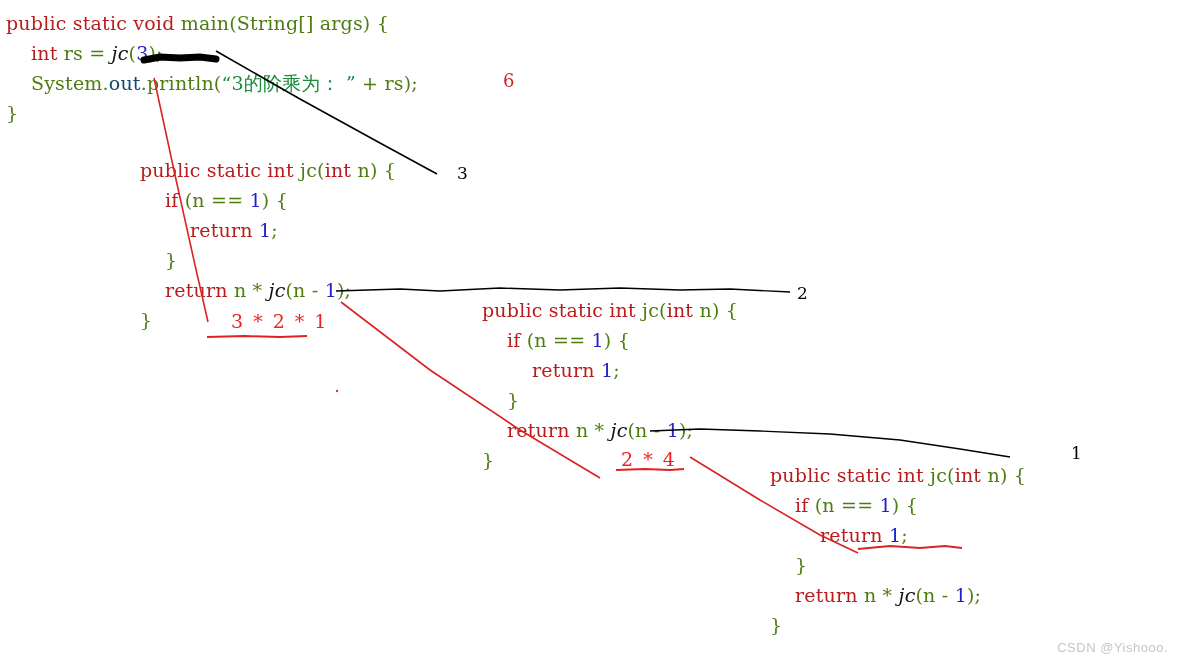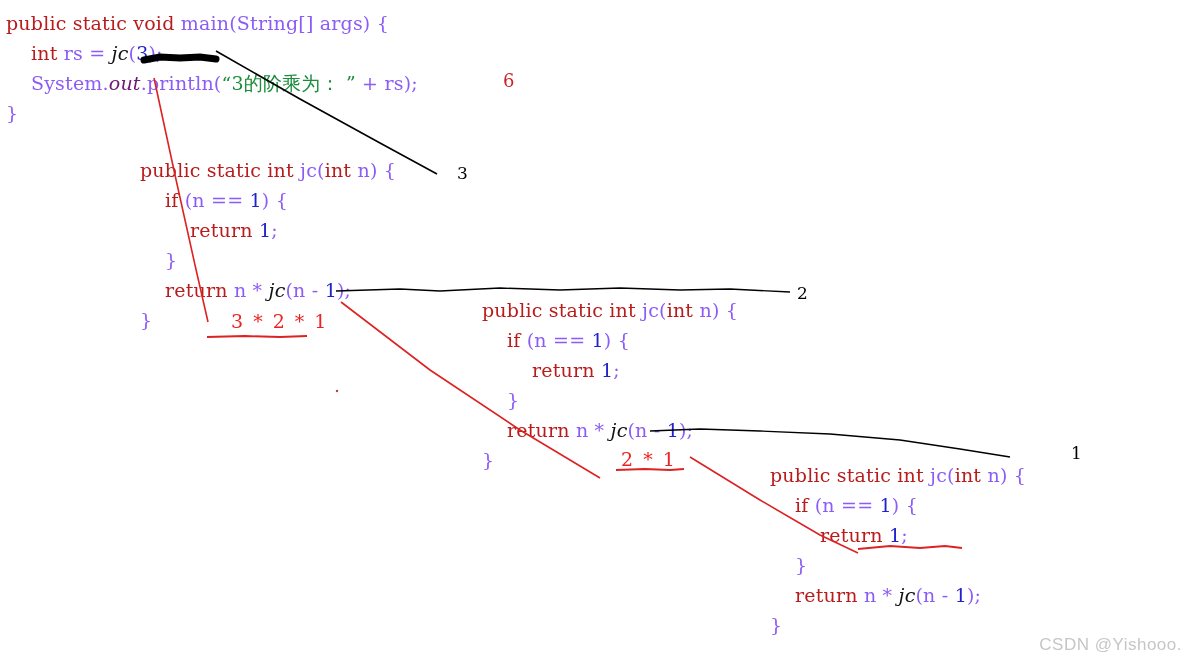--- a/index.html
+++ b/index.html
@@ -24,23 +24,23 @@
     position: absolute;
     font-family: "DejaVu Serif", serif;
     font-size: 19px;
     line-height: 30px;
     white-space: pre;
     color: #000000;
     letter-spacing: 0.2px;
   }
   .kw   { color: #b91c1c; }
   .num  { color: #2222cc; }
-  .plain{ color: #8b5cf6; }
+  .plain{ color: #4d7c0f; }
   .meth { color: #111111; font-style: italic; }
-  .fld  { color: #701a75; font-style: italic; }
+  .fld  { color: #0c4a6e; }
   .str  { color: #1a8c3a; }
   .badge {
     position: absolute;
     font-family: "DejaVu Serif", serif;
     font-size: 17px;
     color: #000000;
   }
   .redtext {
     position: absolute;
     font-family: "DejaVu Serif", serif;
@@ -50,24 +50,24 @@
     white-space: pre;
   }
   .result-num {
     position: absolute;
     font-family: "DejaVu Serif", serif;
     font-size: 18px;
     color: #cc2222;
   }
   .watermark {
     position: absolute;
-    right: 4px;
+    right: 18px;
     bottom: 6px;
     font-family: "Liberation Sans", sans-serif;
-    font-size: 17px;
+    font-size: 13px;
     color: #c6c6c6;
     letter-spacing: 0.5px;
   }
   svg.overlay {
     position: absolute;
     left: 0; top: 0;
     width: 1186px;
     height: 661px;
     pointer-events: none;
   }
@@ -88,21 +88,21 @@
   <div class="result-num" style="left:503px; top:70px;">6</div>
 
   <div class="badge" style="left:457px; top:163px;">3</div>
 
   <div class="badge" style="left:797px; top:283px;">2</div>
 
   <div class="badge" style="left:1071px; top:443px;">1</div>
 
   <div class="redtext" style="left:210px; top:310px;margin-left:21px;">3 * 2 * 1</div>
 
-  <div class="redtext" style="left:621px; top:448px;">2 * 1</div>
+  <div class="redtext" style="left:621px; top:448px;">2 * 4</div>
 
   <svg class="overlay" viewBox="0 0 1186 661">
 
     <path d="M 144 60 L 160 57 L 180 58 L 200 57 L 216 59" stroke="#000000" stroke-width="7" fill="none" stroke-linecap="round"></path>
 
     <path d="M 216 51 L 300 99 L 380 143 L 437 174" stroke="#000000" stroke-width="1.6" fill="none"></path>
 
     <path d="M 154 78 L 175 175 L 195 265 L 208 322" stroke="#dd2222" stroke-width="1.6" fill="none"></path>
 
     <path d="M 207 337 L 245 336 L 280 337 L 307 336" stroke="#dd2222" stroke-width="1.8" fill="none"></path>

